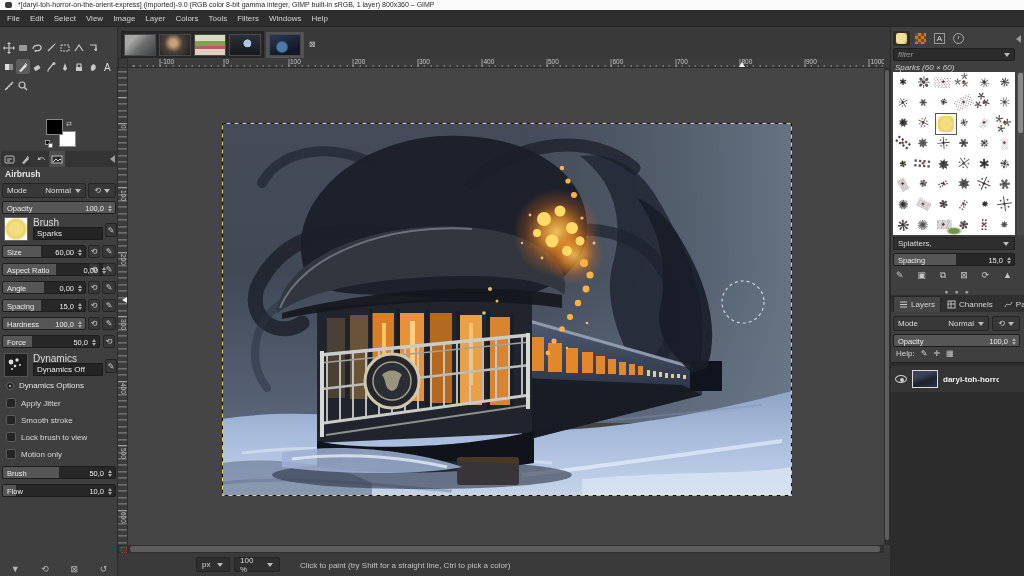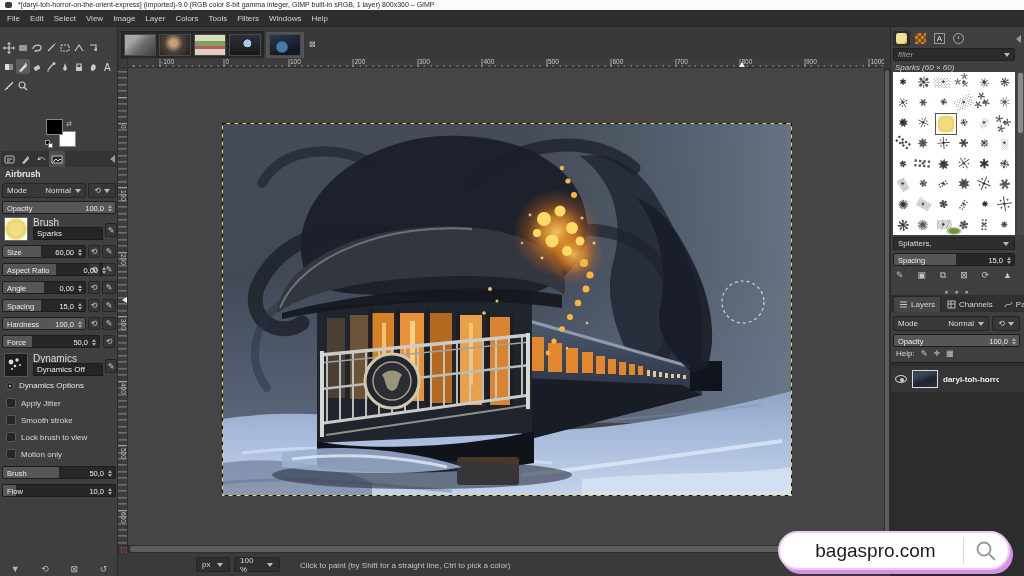--- a/index.html
+++ b/index.html
@@ -952,24 +952,14 @@
 
     <div class="layerlist">
       <div class="layerrow">
         <span class="eye"></span>
         <span class="lthumb"></span>
         <span class="lname">daryl-toh-horror-on-the-orient-express</span>
       </div>
     </div>
   </div>
 
-  <div class="watermark">
-    <span class="wm-text">bagaspro.com</span>
-    <span class="wm-div"></span>
-    <span class="wm-icon">
-      <svg width="24" height="24" viewBox="0 0 24 24">
-          <circle cx="10" cy="10" r="6.5" fill="none" stroke="#9a9a9a" stroke-width="2"></circle>
-          <line x1="15" y1="15" x2="21" y2="21" stroke="#9a9a9a" stroke-width="2"></line>
-        </svg>
-    </span>
-  </div>
 
 </div>
 
 </body></html>

